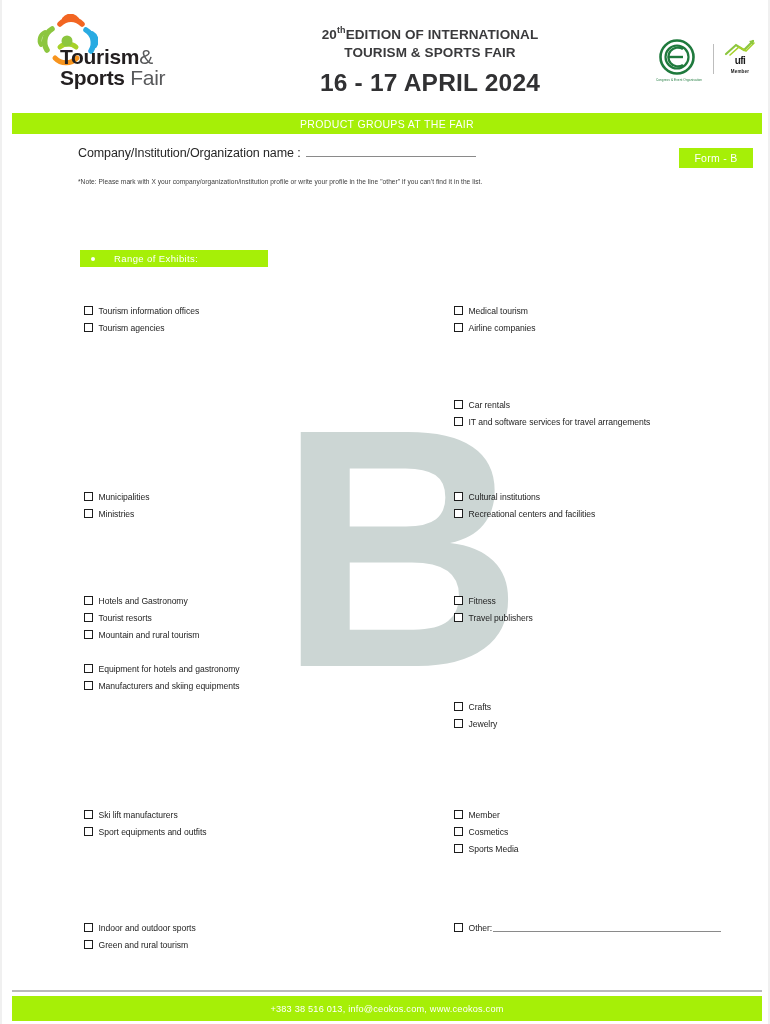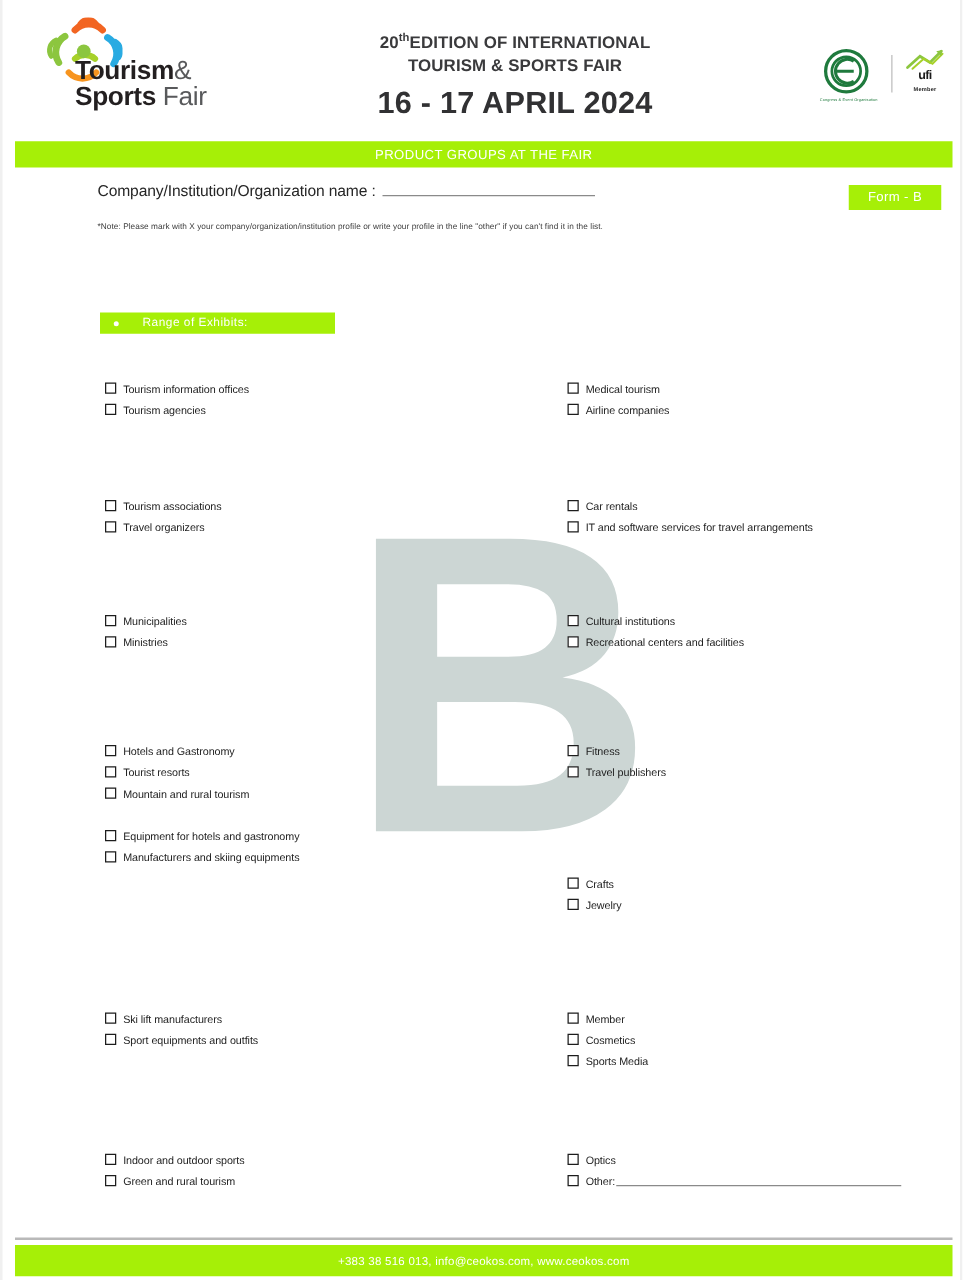--- a/index.html
+++ b/index.html
@@ -57,21 +57,21 @@
   .logo-line1, .logo-line2 {
     font-size: 21px;
     letter-spacing: -0.3px;
     white-space: nowrap;
   }
   .lw-bold { font-weight: bold; color: #231f20; }
   .lw-light { font-weight: normal; color: #58595b; }
 
   .header-title {
     position: absolute;
-    left: 240px;
+    left: 258px;
     top: 24px;
     width: 340px;
     text-align: center;
     color: #3a3a3c;
   }
   .ht-line1, .ht-line2 {
     font-size: 13.5px;
     font-weight: bold;
     letter-spacing: 0.1px;
     line-height: 1.35;
@@ -396,30 +396,20 @@
       <div class="grp col-right" style="top: 302px;">
         <div class="cb-row">
           <span class="cb-box"></span>
           <span class="cb-label">Medical tourism</span>
         </div>
         <div class="cb-row">
           <span class="cb-box"></span>
           <span class="cb-label">Airline companies</span>
         </div>
       </div>
-      <div class="grp col-left" style="top: 396px;">
-        <div class="cb-row">
-          <span class="cb-box"></span>
-          <span class="cb-label">Tourism associations</span>
-        </div>
-        <div class="cb-row">
-          <span class="cb-box"></span>
-          <span class="cb-label">Travel organizers</span>
-        </div>
-      </div>
       <div class="grp col-right" style="top: 396px;">
         <div class="cb-row">
           <span class="cb-box"></span>
           <span class="cb-label">Car rentals</span>
         </div>
         <div class="cb-row">
           <span class="cb-box"></span>
           <span class="cb-label">IT and software services for travel arrangements</span>
         </div>
       </div>
@@ -515,24 +505,20 @@
         <div class="cb-row">
           <span class="cb-box"></span>
           <span class="cb-label">Indoor and outdoor sports</span>
         </div>
         <div class="cb-row">
           <span class="cb-box"></span>
           <span class="cb-label">Green and rural tourism</span>
         </div>
       </div>
       <div class="grp col-right" style="top: 919px;">
-        <div class="cb-row">
-          <span class="cb-box"></span>
-          <span class="cb-label">Optics</span>
-        </div>
         <div class="cb-row">
           <span class="cb-box"></span>
           <span class="cb-label">Other:</span>
           <span class="other-blank"></span>
         </div>
       </div>
     </div>
 
   <div class="footer-rule"></div>
   <div class="footer-bar">+383 38 516 013,  info@ceokos.com,  www.ceokos.com</div>

